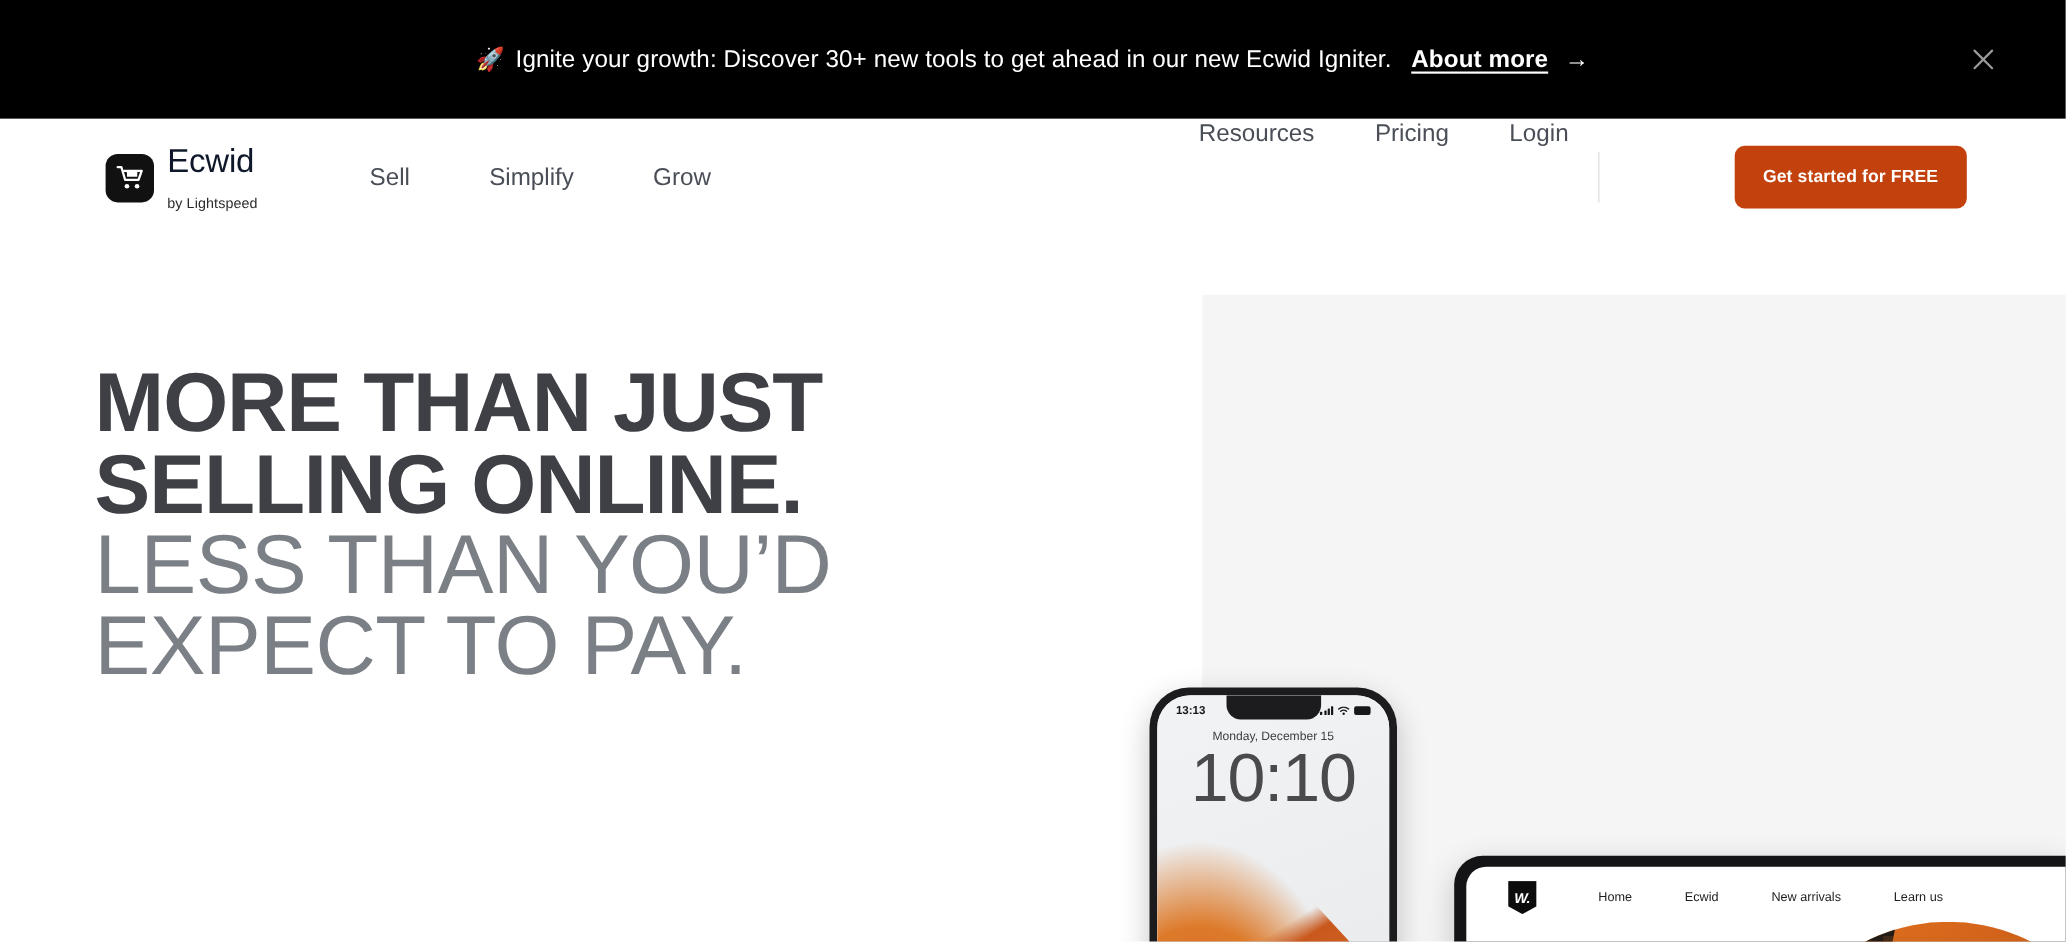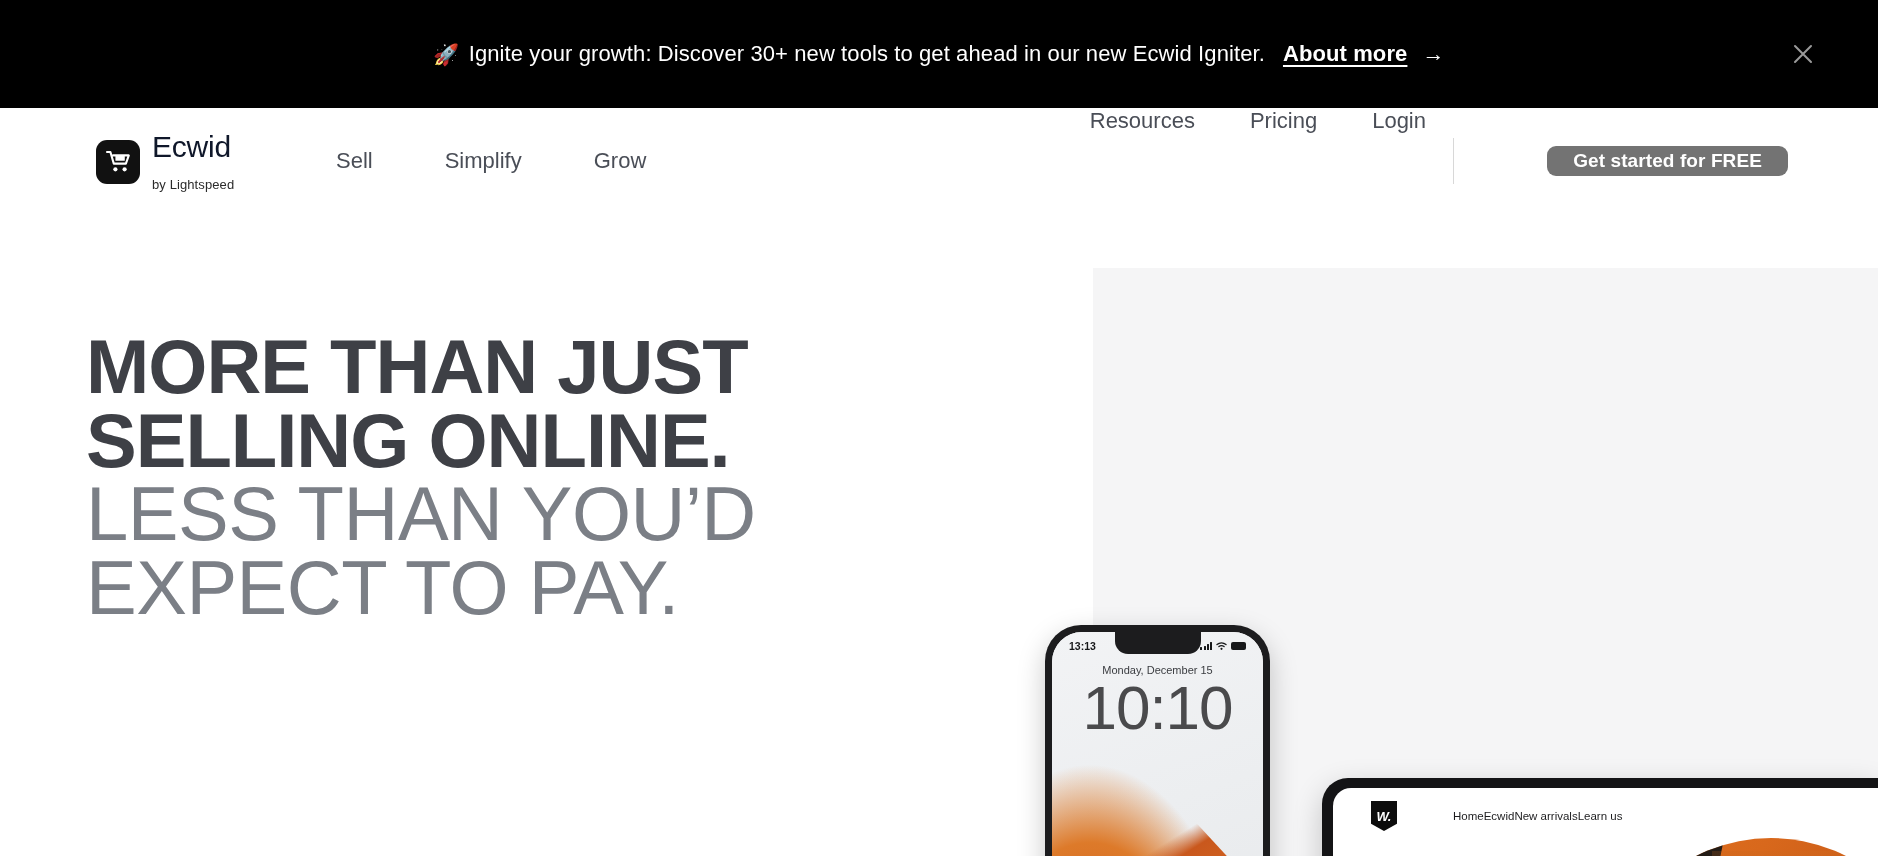--- a/index.html
+++ b/index.html
@@ -51,23 +51,23 @@
   .nav-right { position:absolute; right:452px; top:0; height:106px; display:flex; align-items:flex-start; gap:55px; }
   .nav-item {
     font-size:22px; color:#4a4e57; cursor:pointer; white-space:nowrap;
   }
   .nav-divider {
     position:absolute; right:424px; top:50%; transform:translateY(-50%);
     width:1px; height:46px; background:#d8d8d8;
   }
   .cta-btn {
     position:absolute; right:90px; top:50%; transform:translateY(-50%);
-    background:#737373; color:#fff; border:none; border-radius:9px;
+    background:#c2410c; color:#fff; border:none; border-radius:9px;
     font-family:"Liberation Sans", sans-serif;
-    font-size:19px; font-weight:bold; padding:0 26px; height:30px;
+    font-size:16px; font-weight:bold; padding:0 26px; height:57px;
     cursor:pointer; white-space:nowrap; letter-spacing:.1px;
   }
 
   
   .hero { position:absolute; left:0; top:220px; width:1518px; height:642px; }
 
   .hero-copy { position:absolute; left:86px; top:110px; width:900px; }
   .headline { letter-spacing:-1px; }
   .hl-line {
     font-size:76px; line-height:0.97; font-weight:bold;
@@ -143,21 +143,21 @@
   .t-nav {
     position:absolute; left:0; top:0; width:100%; height:56px;
     display:flex; align-items:center; padding-left:38px; gap:0;
   }
   .t-logo {
     width:26px; height:30px; background:#0c0c0c; color:#fff;
     display:flex; align-items:center; justify-content:center;
     font-size:13px; font-weight:bold; font-style:italic;
     clip-path:polygon(0 0, 100% 0, 100% 76%, 50% 100%, 0 76%);
   }
-  .t-nav-items { display:flex; align-items:flex-end; margin-left:56px; }
+  .t-nav-items { display:flex; align-items:flex-end; gap:48px; margin-left:56px; }
   .t-nav-item { font-size:11.5px; color:#1d1d1f; cursor:pointer; white-space:nowrap; }
   .t-photo {
     position:absolute; right:-58px; bottom:-92px; width:330px; height:330px;
     border-radius:50%; overflow:hidden;
   }
   .t-photo-inner {
     position:absolute; inset:0;
     background:
       radial-gradient(90% 80% at 16% 62%, #1c1713 0%, #241d17 34%, rgba(36,29,23,0) 62%),
       linear-gradient(128deg, #e0701f 0%, #d8681c 28%, #c85a17 52%, #b94e12 74%, #a84410 100%);

